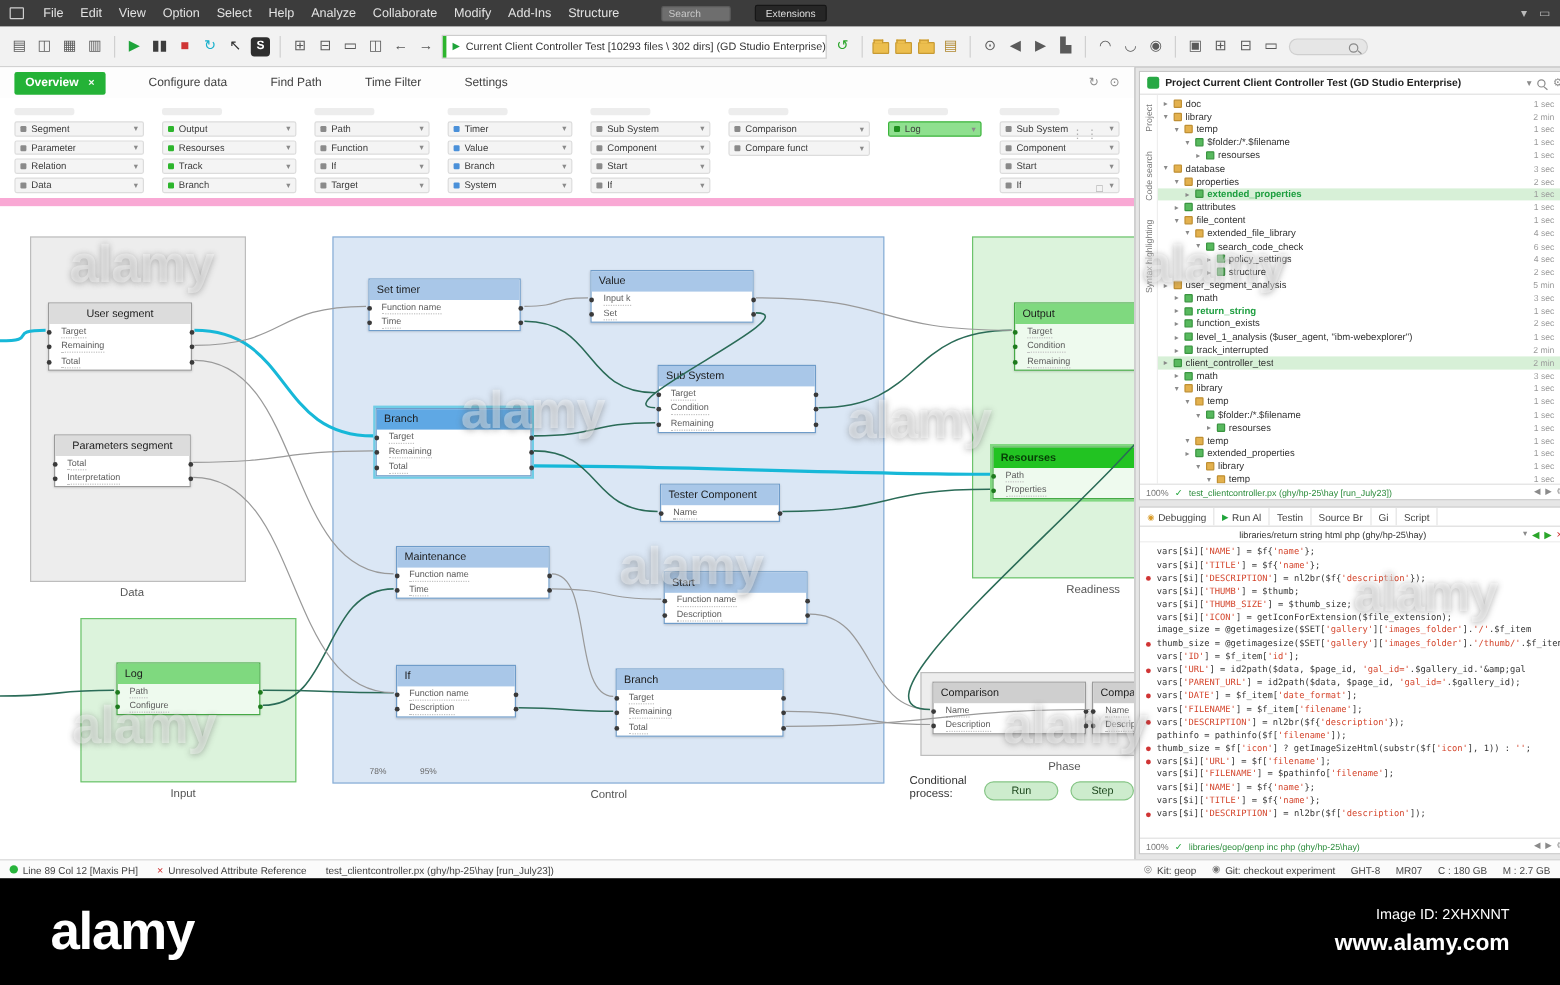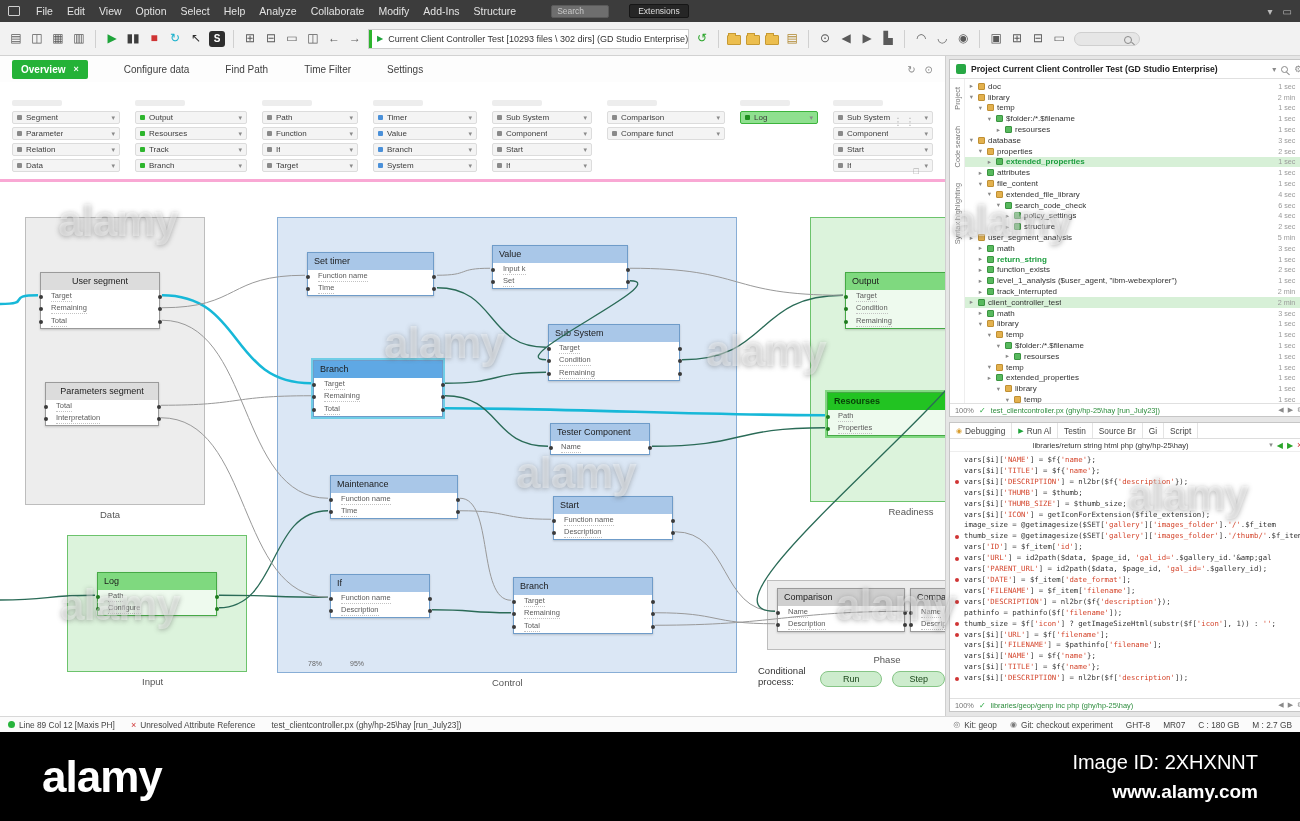--- a/index.html
+++ b/index.html
@@ -25,31 +25,31 @@
 .crumb-play{color:#1ea43a;font-size:8px;}
 .crumb-text{font-size:9px;color:#333;white-space:nowrap;}
 .tb-folder{width:14px;height:10px;background:#ecbe4e;border:1px solid #c79a33;border-radius:1px;position:relative;margin-top:3px;}
 .tb-folder::before{content:"";position:absolute;top:-3px;left:0;width:6px;height:2px;background:#ecbe4e;border:1px solid #c79a33;border-bottom:none;}
 .tb-search{margin-left:2px;width:66px;height:14px;background:#e6e6e6;border:1px solid #cfcfcf;border-radius:7px;position:relative;}
 .tb-search::after{content:"";position:absolute;right:7px;top:3px;width:6px;height:6px;border:1px solid #8a8a8a;border-radius:50%;}
 .tb-search::before{content:"";position:absolute;right:4px;top:10px;width:4px;height:1px;background:#8a8a8a;transform:rotate(40deg);}
 
 
 .workspace{flex:1;display:flex;min-height:0;}
-.left-col{width:1013px;display:flex;flex-direction:column;background:#fff;border-right:1px solid #cfcfcf;min-height:0;gap:10px;}
+.left-col{width:1013px;display:flex;flex-direction:column;background:#fff;border-right:1px solid #cfcfcf;min-height:0;}
 
 .tabs-row{height:26px;display:flex;align-items:center;padding:0 12px;background:#fdfdfd;flex:0 0 auto;}
 .tabs-holder{display:flex;align-items:center;gap:36px;}
 .tab{font-size:10px;color:#3f3f3f;cursor:default;white-space:nowrap;}
 .tab span{display:inline-block;}
 .tab.active{background:#24b237;color:#fff;padding:4px 9px;border-radius:2px;display:flex;gap:8px;align-items:center;font-weight:bold;}
 .tab-close{font-size:9px;opacity:.95;}
 .tabs-right{margin-left:auto;display:flex;gap:9px;color:#8a8a8a;font-size:10px;}
 
-.filters{height:90px;border-bottom:3px solid #f9a8d4;display:flex;padding:8px 12px 4px;gap:15px;position:relative;background:#fff;flex:0 0 auto;}
+.filters{height:90px;border-bottom:7px solid #f9a8d4;display:flex;padding:8px 12px 4px;gap:15px;position:relative;background:#fff;flex:0 0 auto;}
 .filter-group{display:flex;flex-direction:column;gap:3px;}
 .fg-header{height:6px;width:50px;background:#ededed;border-radius:2px;margin-bottom:2px;}
 .filter-pill{height:13px;border:1px solid #dcdcdc;background:#f4f4f4;border-radius:2px;display:flex;align-items:center;padding:0 4px;gap:4px;font-size:8px;color:#3c3c3c;}
 .pill-dot{width:5px;height:5px;border-radius:1px;flex:0 0 auto;}
 .pill-label{white-space:nowrap;overflow:hidden;}
 .pill-chev{margin-left:auto;color:#8a8a8a;font-size:7px;}
 .filter-pill.green-pill{background:#8fe08f;border-color:#3cb43c;}
 .filters-handle{position:absolute;right:28px;top:24px;color:#b0b0b0;font-size:10px;letter-spacing:2px;}
 .filters-expand{position:absolute;right:26px;bottom:3px;color:#a0a0a0;font-size:9px;}
 
@@ -124,21 +124,21 @@
 .sb-item{display:flex;align-items:center;gap:4px;white-space:nowrap;}
 .sb-dot{width:7px;height:7px;border-radius:50%;background:#28b43c;display:inline-block;}
 .sb-x{color:#d03434;font-size:9px;}
 .sb-ico{color:#7a7a7a;font-size:8px;}
 .sb-right{margin-left:auto;display:flex;gap:13px;align-items:center;}
 
 
 .alamy-bar{height:89px;background:#000;display:flex;align-items:center;padding:0 42px;color:#fff;flex:0 0 auto;}
 .alamy-logo{font-size:44px;font-weight:bold;letter-spacing:-1px;}
 .alamy-right{margin-left:auto;text-align:right;display:flex;flex-direction:column;gap:7px;align-items:flex-end;}
-.alamy-id{font-size:20px;}
+.alamy-id{font-size:12px;}
 .alamy-url{font-size:19px;font-weight:bold;}
 .watermark{position:absolute;font-size:44px;font-weight:bold;color:rgba(255,255,255,.38);text-shadow:0 1px 5px rgba(90,90,90,.45);z-index:40;pointer-events:none;letter-spacing:-1px;}
 </style>
 </head>
 <body>
 
 <div class="app">
 
   <div class="menubar">
     <span class="app-icon"></span>

